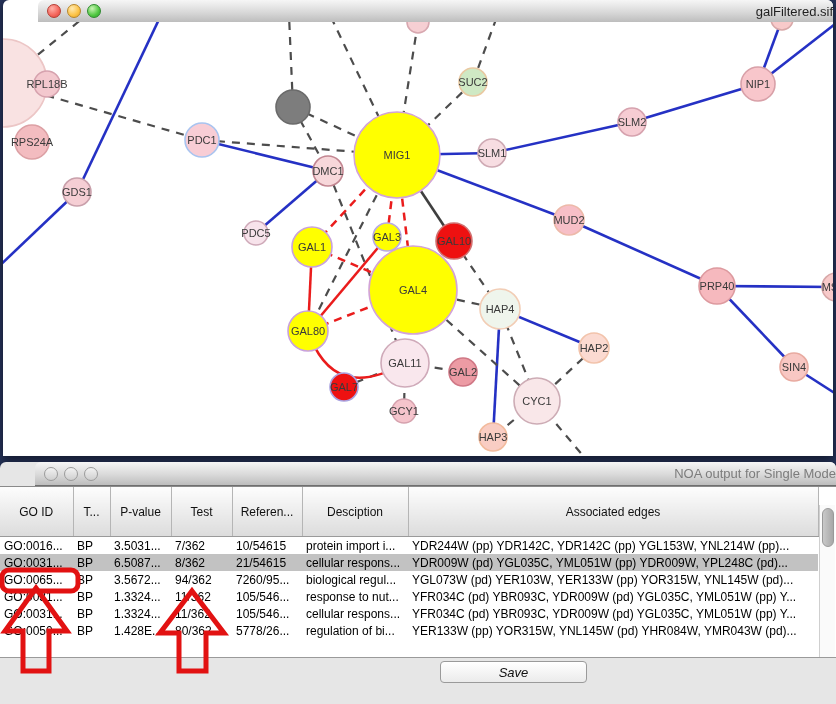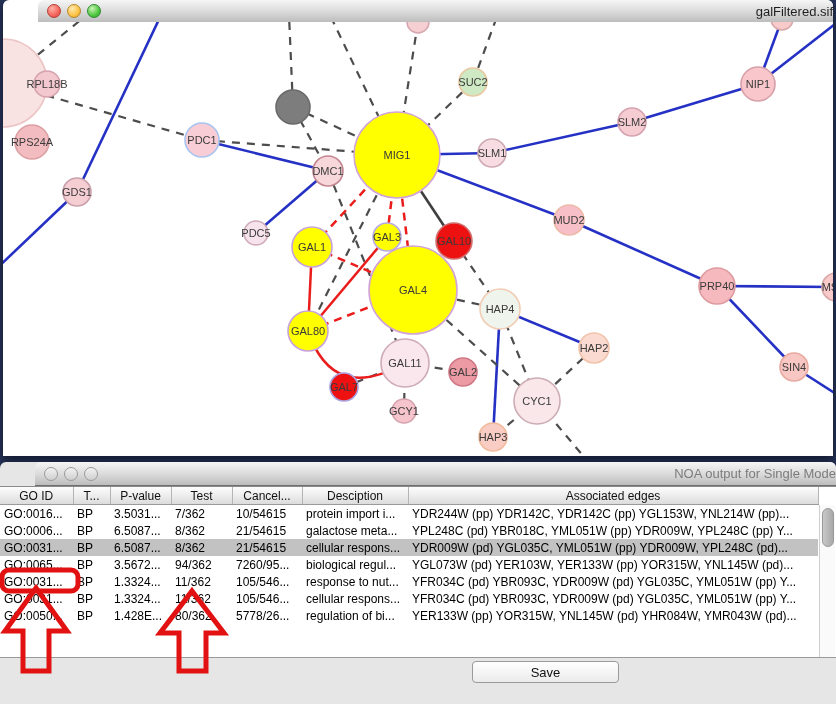--- a/index.html
+++ b/index.html
@@ -26,21 +26,21 @@
   .e-dark{stroke:#3f3f3f;stroke-width:2.6;}
   .e-red{stroke:#ea1c1c;stroke-width:2.5;}
   .e-reddash{stroke:#ea1c1c;stroke-width:2.5;stroke-dasharray:8 6;}
   .nlabel{font-size:11px;fill:#3a3a3a;}
   
   #noa-table{position:absolute;left:0;top:24px;width:836px;height:172px;background:#fff;
      border-top:1px solid #8a8a8a;border-bottom:1px solid #9a9a9a;box-sizing:border-box;}
   table{border-collapse:collapse;table-layout:fixed;width:818px;font-size:12px;}
   th{height:17px;font-weight:normal;color:#111;text-align:center;
      background:linear-gradient(#fdfdfd,#dcdcdc);border-bottom:1px solid #9a9a9a;
-     border-right:1px solid #b5b5b5;overflow:hidden;white-space:nowrap;padding:0 2px;}
+     border-right:1px solid #b5b5b5;overflow:hidden;white-space:nowrap;padding:16px 2px;}
   td{height:17px;padding:0 0 0 4px;overflow:hidden;white-space:nowrap;color:#000;}
   tr.sel td{background:#c2c2c2;}
   #vscroll{position:absolute;right:1px;top:18px;width:15px;bottom:0;
      background:#fafafa;border-left:1px solid #cfcfcf;}
   #vthumb{position:absolute;left:2px;top:3px;width:10px;height:37px;border-radius:6px;
      background:linear-gradient(90deg,#c9c9c9,#a8a8a8);border:1px solid #999;}
   .btn{position:absolute;top:199px;height:20px;border:1px solid #9a9a9a;border-radius:4px;
      background:linear-gradient(#ffffff,#ebebeb);font-size:13px;color:#111;
      display:flex;align-items:center;justify-content:center;box-shadow:0 1px 1px rgba(255,255,255,.8) inset;}
   #overlay{position:absolute;left:0;top:0;width:836px;height:704px;pointer-events:none;z-index:50;}
@@ -190,43 +190,34 @@
           <col style="width: 70px;">
           <col style="width: 106px;">
           <col style="width: 410px;">
         </colgroup>
       <thead>
           <tr id="hdr-row">
             <th>GO ID</th>
             <th>T...</th>
             <th>P-value</th>
             <th>Test</th>
-            <th>Cancel...</th>
+            <th>Referen...</th>
             <th>Desciption</th>
             <th>Associated edges</th>
           </tr>
         </thead>
       <tbody id="tbody">
           <tr>
             <td>GO:0016...</td>
             <td>BP</td>
             <td>3.5031...</td>
             <td>7/362</td>
             <td>10/54615</td>
             <td>protein import i...</td>
             <td>YDR244W (pp) YDR142C, YDR142C (pp) YGL153W, YNL214W (pp)...</td>
-          </tr>
-          <tr>
-            <td>GO:0006...</td>
-            <td>BP</td>
-            <td>6.5087...</td>
-            <td>8/362</td>
-            <td>21/54615</td>
-            <td>galactose meta...</td>
-            <td>YPL248C (pd) YBR018C, YML051W (pp) YDR009W, YPL248C (pp) Y...</td>
           </tr>
           <tr class="sel">
             <td>GO:0031...</td>
             <td>BP</td>
             <td>6.5087...</td>
             <td>8/362</td>
             <td>21/54615</td>
             <td>cellular respons...</td>
             <td>YDR009W (pd) YGL035C, YML051W (pp) YDR009W, YPL248C (pd)...</td>
           </tr>
@@ -266,20 +257,20 @@
             <td>regulation of bi...</td>
             <td>YER133W (pp) YOR315W, YNL145W (pd) YHR084W, YMR043W (pd)...</td>
           </tr>
         </tbody>
     </table>
     <div id="vscroll">
       <div id="vthumb"></div>
     </div>
   </div>
 
-  <div class="btn" style="left:472px;width:145px;">Save</div>
+  <div class="btn" style="left:440px;width:145px;font-style:italic;">Save</div>
 </div>
 
 <svg id="overlay" viewBox="0 0 836 704">
   <rect class="annot" x="2" y="570" width="76" height="21" rx="7" stroke-width="4.5" stroke="#e21212"></rect>
   <polygon class="annot" points="36,588 67,631 49,631 49,671 23,671 23,631 5,631" stroke="#e21212"></polygon>
   <polygon class="annot" points="192,591 224,633 206,633 206,671 179,671 179,633 160,633" stroke="#e21212"></polygon>
 </svg>
 
 </body></html>

